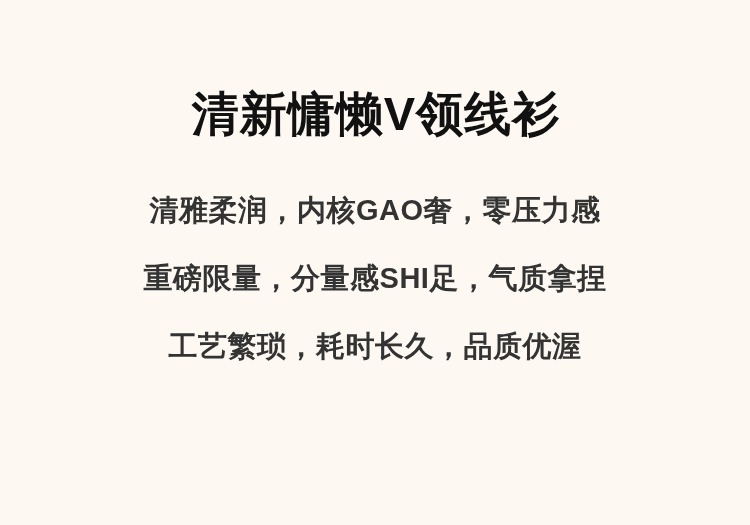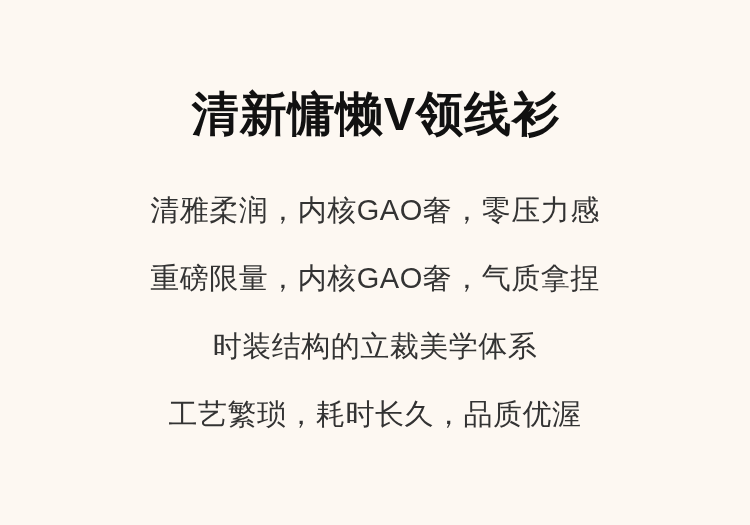--- a/index.html
+++ b/index.html
@@ -34,34 +34,33 @@
   .desc {
     margin-top: 53px;
     display: flex;
     flex-direction: column;
     align-items: center;
   }
   .desc p {
     margin: 0 0 38px 0;
     font-size: 29px;
     line-height: 30px;
-    font-weight: 400;
+    font-weight: 700;
     color: #333333;
     text-align: center;
     white-space: nowrap;
     letter-spacing: 0.5px;
   }
   .desc p:last-child {
     margin-bottom: 4px;
   }
 </style>
 </head>
 <body>
 
 <div class="page">
   <h1 class="product-title">清新慵懒V领线衫</h1>
   <div class="desc">
     <p>清雅柔润，内核GAO奢，零压力感</p>
-    <p>重磅限量，内核GAO奢，气质拿捏</p>
-    <p>时装结构的立裁美学体系</p>
+    <p>重磅限量，分量感SHI足，气质拿捏</p>
     <p>工艺繁琐，耗时长久，品质优渥</p>
   </div>
 </div>
 
 </body></html>

